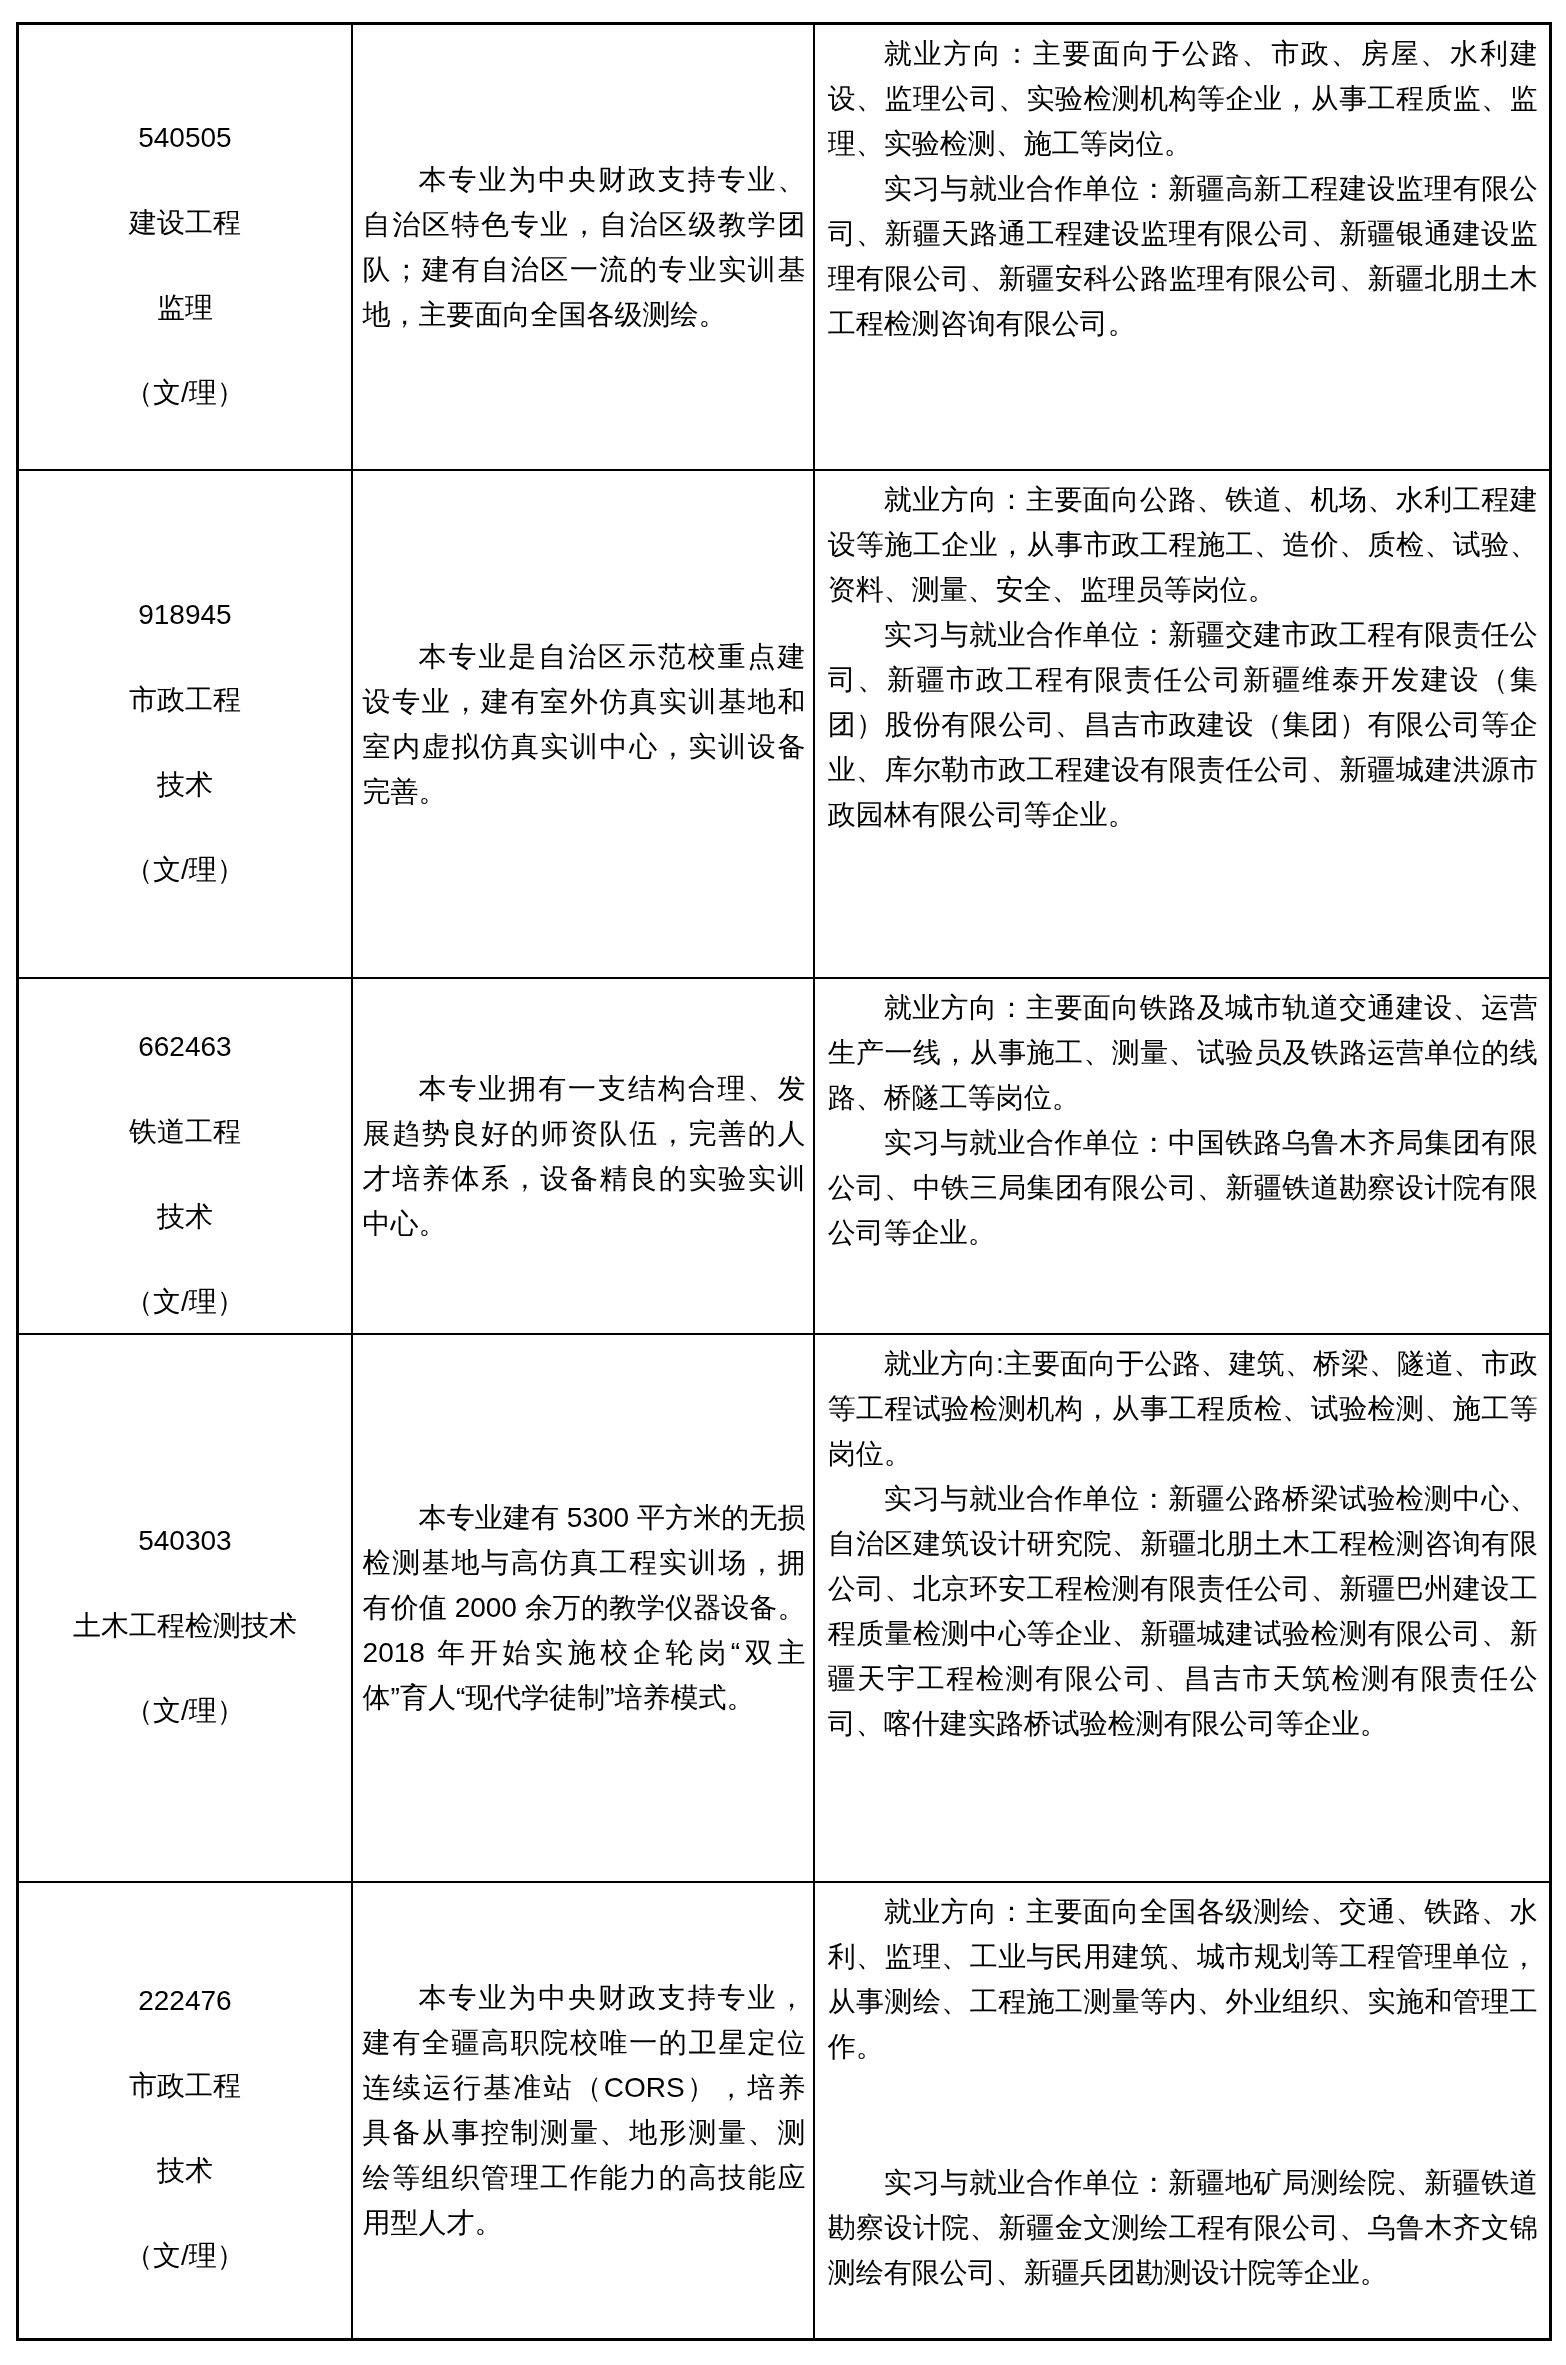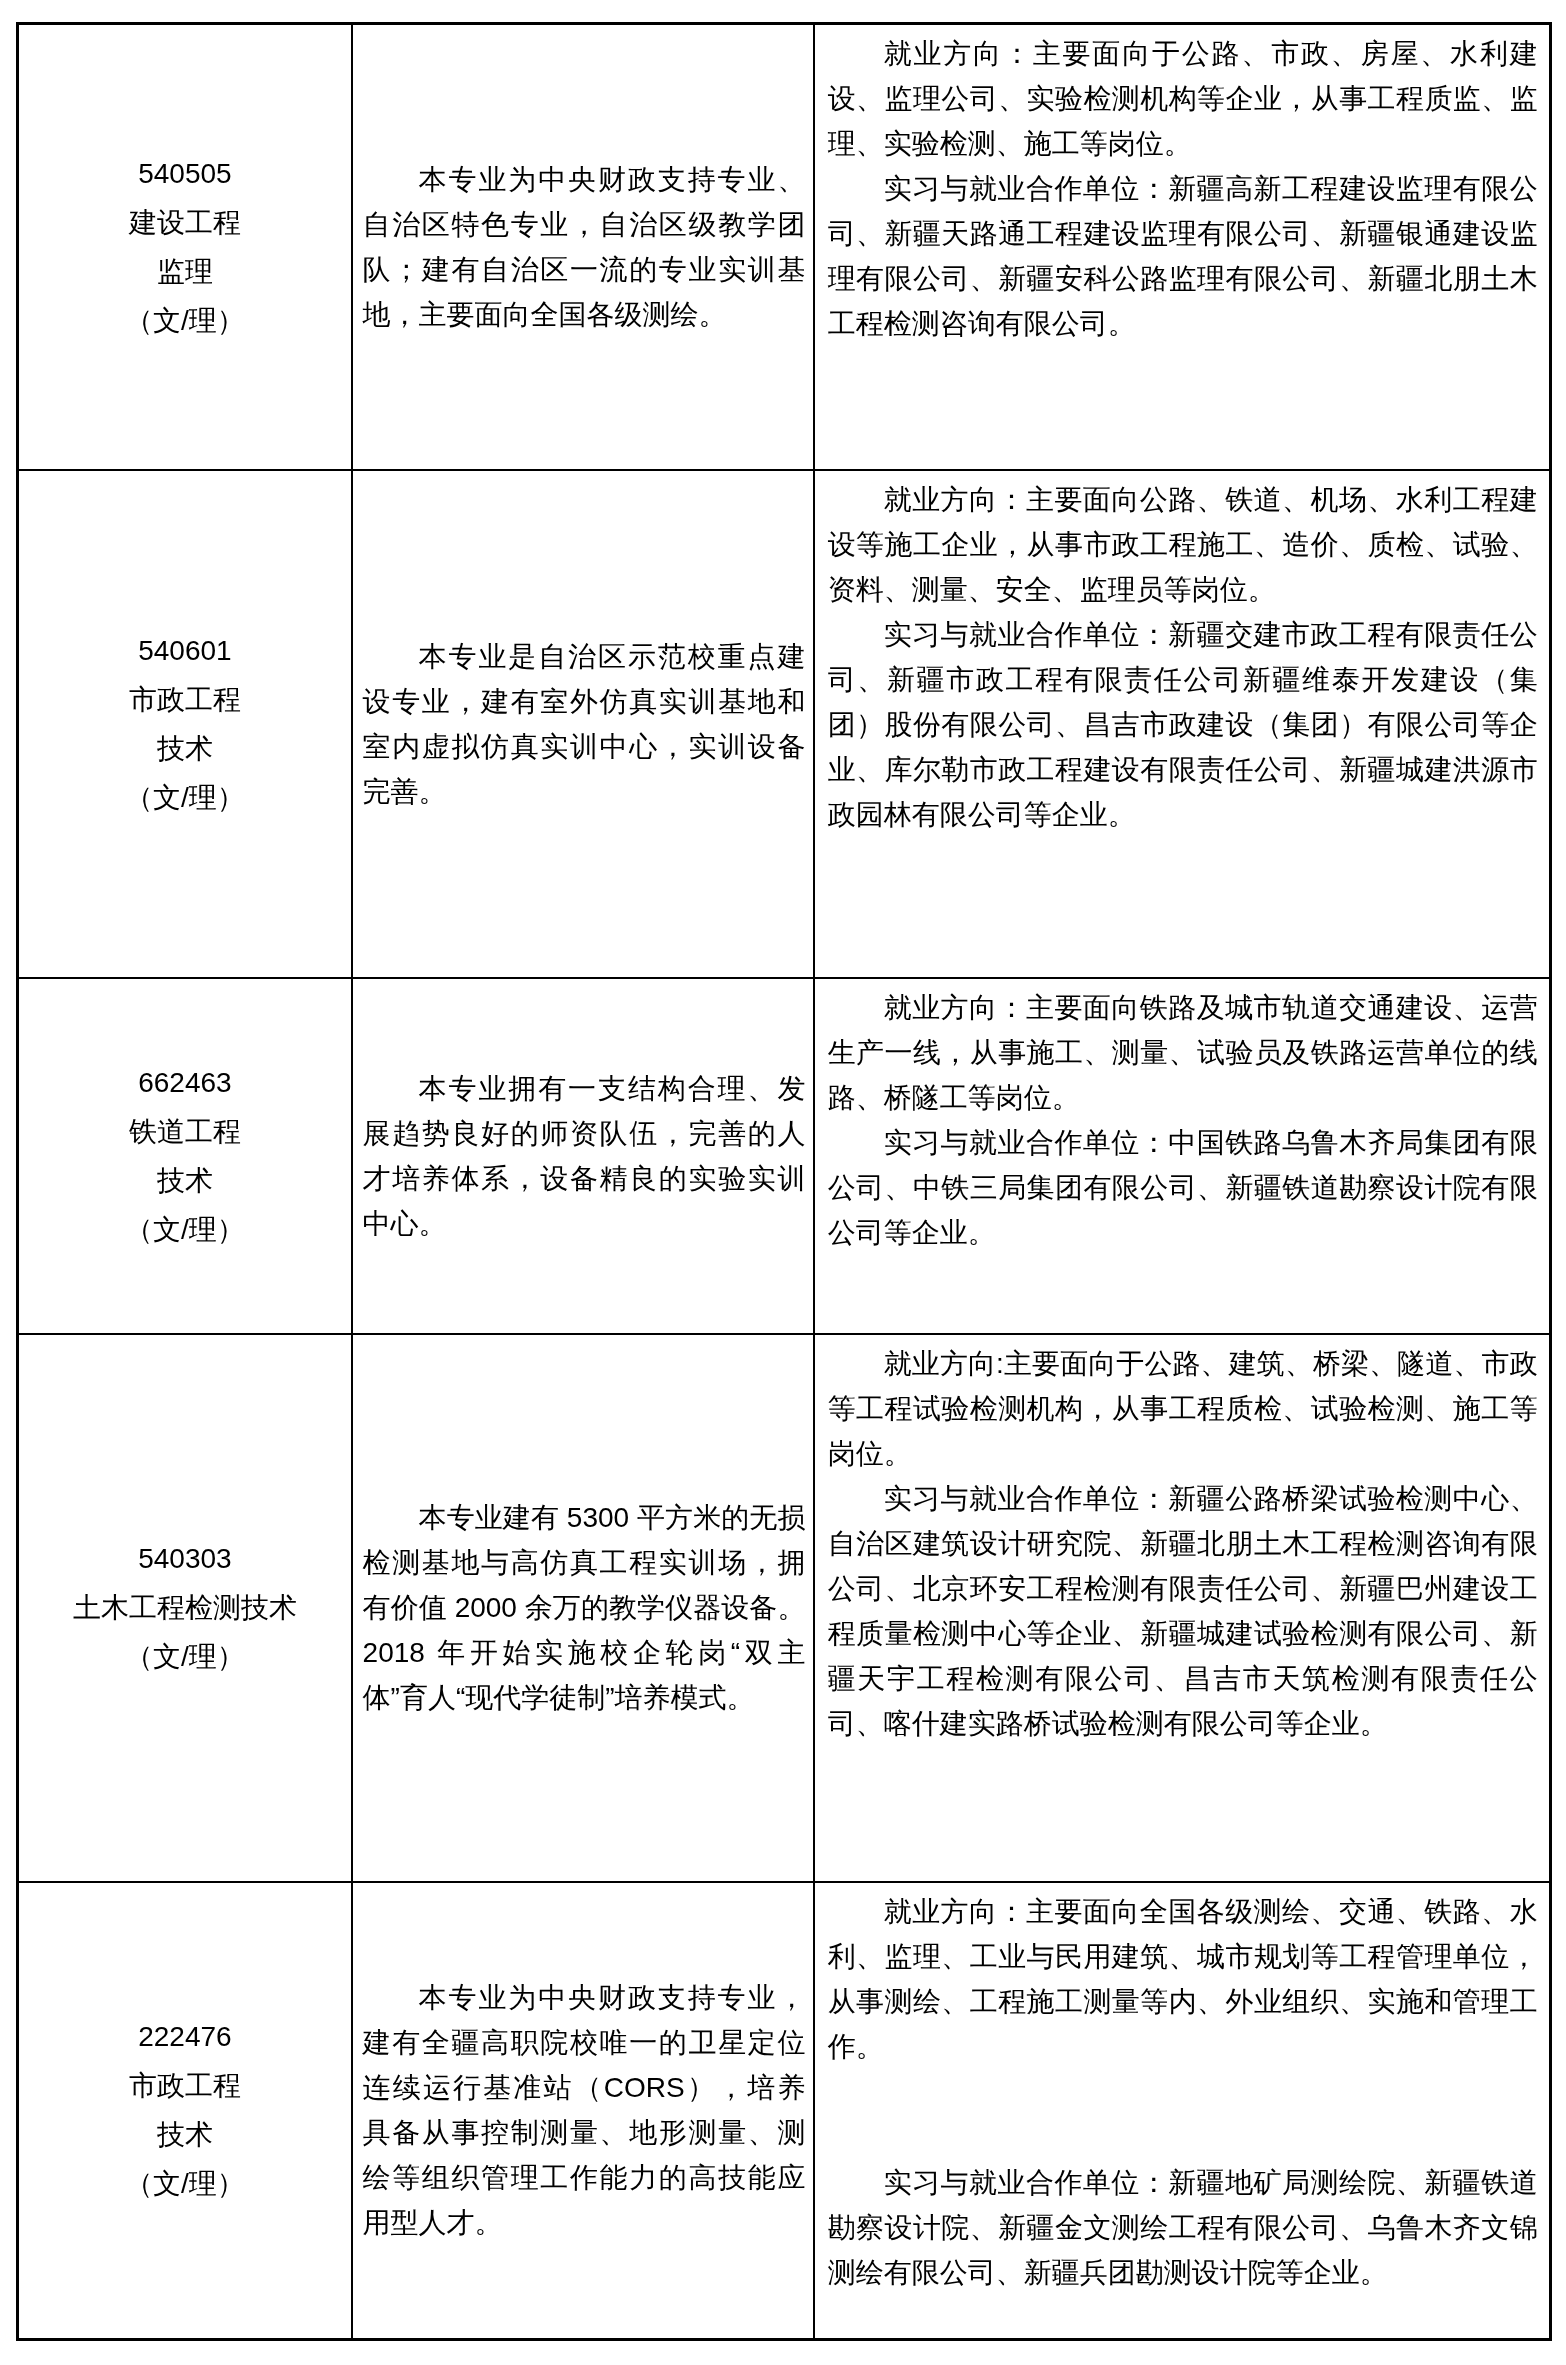--- a/index.html
+++ b/index.html
@@ -43,20 +43,21 @@
   col.c2 { width: 462px; }
   col.c3 { width: 736px; }
 
   
   td.major-cell {
     text-align: center;
     vertical-align: middle;
   }
   .major-line {
     line-height: 49px;
+    margin-top: 36px;
   }
 
   
   td.intro-cell {
     vertical-align: middle;
     padding: 6.3px 7.8px 6.3px 9.4px;
   }
   .para {
     text-indent: 2em;
     text-align: justify;
@@ -95,21 +96,21 @@
           <p class="para">本专业为中央财政支持专业、自治区特色专业，自治区级教学团队；建有自治区一流的专业实训基地，主要面向全国各级测绘。</p>
         </td>
         <td class="jobs-cell">
           <p class="para">就业方向：主要面向于公路、市政、房屋、水利建设、监理公司、实验检测机构等企业，从事工程质监、监理、实验检测、施工等岗位。</p>
           <p class="para">实习与就业合作单位：新疆高新工程建设监理有限公司、新疆天路通工程建设监理有限公司、新疆银通建设监理有限公司、新疆安科公路监理有限公司、新疆北朋土木工程检测咨询有限公司。</p>
         </td>
       </tr>
 
       <tr style="height:508px;">
         <td class="major-cell">
-          <div class="major-line">540601</div>
+          <div class="major-line">918945</div>
           <div class="major-line">市政工程</div>
           <div class="major-line">技术</div>
           <div class="major-line">（文/理）</div>
         </td>
         <td class="intro-cell">
           <p class="para">本专业是自治区示范校重点建设专业，建有室外仿真实训基地和室内虚拟仿真实训中心，实训设备完善。</p>
         </td>
         <td class="jobs-cell">
           <p class="para">就业方向：主要面向公路、铁道、机场、水利工程建设等施工企业，从事市政工程施工、造价、质检、试验、资料、测量、安全、监理员等岗位。</p>
           <p class="para">实习与就业合作单位：新疆交建市政工程有限责任公司、新疆市政工程有限责任公司新疆维泰开发建设（集团）股份有限公司、昌吉市政建设（集团）有限公司等企业、库尔勒市政工程建设有限责任公司、新疆城建洪源市政园林有限公司等企业。</p>

